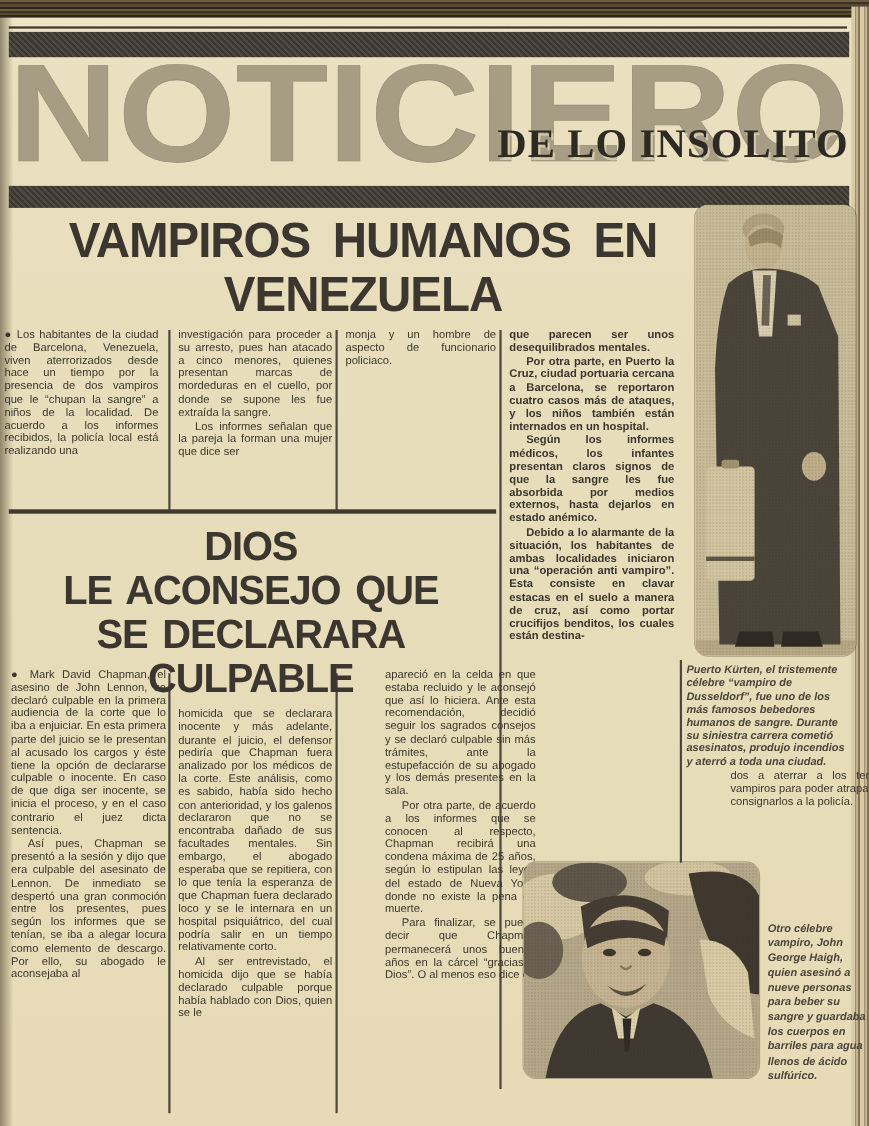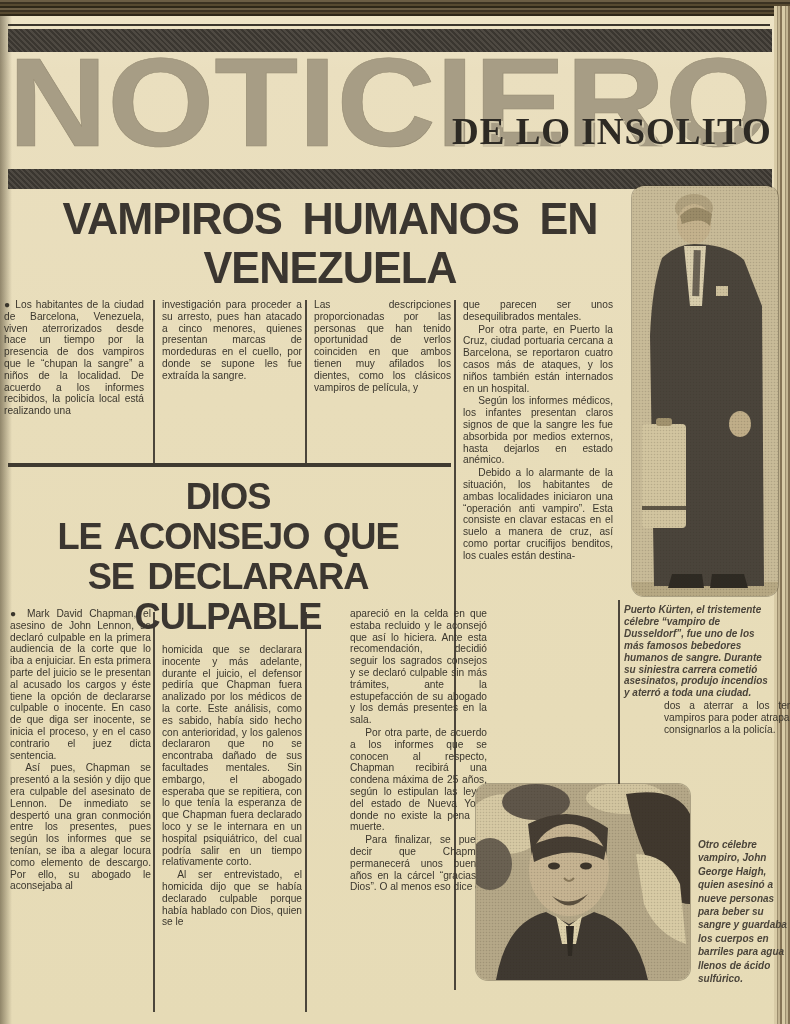--- a/index.html
+++ b/index.html
@@ -32,21 +32,21 @@
   .headline2{position:absolute;left:0px;top:477px;width:456px;text-align:center;
     font-weight:bold;font-size:37px;line-height:40px;color:#3b3630;letter-spacing:-1px;word-spacing:.12em;
     transform:scaleX(.98);transform-origin:center;}
   
   .col{position:absolute;font-size:10.2px;line-height:11.8px;text-align:justify;color:#3a362d;}
   .col p{margin:0 0 1px 0;}
   .col p + p{text-indent:1.5em;}
   .a1c1{left:4px; top:299px;width:140px;}
   .a1c2{left:162px;top:299px;width:140px;}
   .a1c3{left:314px;top:299px;width:137px;}
-  .a1c4{left:463px;top:299px;width:150px;}
+  .a1c4{left:463px;top:299px;width:150px;font-weight:bold;}
   .a2c1{left:10px; top:608px;width:141px;}
   .a2c2{left:162px;top:644px;width:140px;}
   .a2c3{left:314px;top:608px;width:137px;margin-left:36px;}
   .continuation{left:624px;top:700px;width:150px;margin-left:40px;}
   
   .vrule{position:absolute;width:2px;background:#4c463b;}
   .vr1{left:153px;top:300px;height:164px;}
   .vr2{left:305px;top:300px;height:164px;}
   .vr3{left:454px;top:300px;height:690px;}
   .vr4{left:618px;top:600px;height:186px;}
@@ -82,23 +82,24 @@
 <div class="headline1">
   <div>VAMPIROS HUMANOS EN</div>
   <div>VENEZUELA</div>
 </div>
 
 <div class="col a1c1">
   <p>● Los habitantes de la ciudad de Barcelona, Venezuela, viven aterrorizados desde hace un tiempo por la presencia de dos vampiros que le “chupan la sangre” a niños de la localidad. De acuerdo a los informes recibidos, la policía local está realizando una</p>
 </div>
 <div class="col a1c2">
   <p>investigación para proceder a su arresto, pues han atacado a cinco menores, quienes presentan marcas de mordeduras en el cuello, por donde se supone les fue extraída la sangre.</p>
+  <p>Los informes señalan que la pareja la forman una mujer que dice ser</p>
 </div>
 <div class="col a1c3">
-  <p>Las descripciones proporcionadas por las personas que han tenido oportunidad de verlos coinciden en que ambos tienen muy afilados los dientes, como los clásicos vampiros de película, y</p>
+  <p>monja y un hombre de aspecto de funcionario policiaco.</p>
 </div>
 <div class="col a1c4">
   <p>que parecen ser unos desequilibrados mentales.</p>
   <p>Por otra parte, en Puerto la Cruz, ciudad portuaria cercana a Barcelona, se reportaron cuatro casos más de ataques, y los niños también están internados en un hospital.</p>
   <p>Según los informes médicos, los infantes presentan claros signos de que la sangre les fue absorbida por medios externos, hasta dejarlos en estado anémico.</p>
   <p>Debido a lo alarmante de la situación, los habitantes de ambas localidades iniciaron una “operación anti vampiro”. Esta consiste en clavar estacas en el suelo a manera de cruz, así como portar crucifijos benditos, los cuales están destina-</p>
 </div>
 <div class="col continuation">
   <p>dos a aterrar a los temidos vampiros para poder atraparlos y consignarlos a la policía.</p>
 </div>

